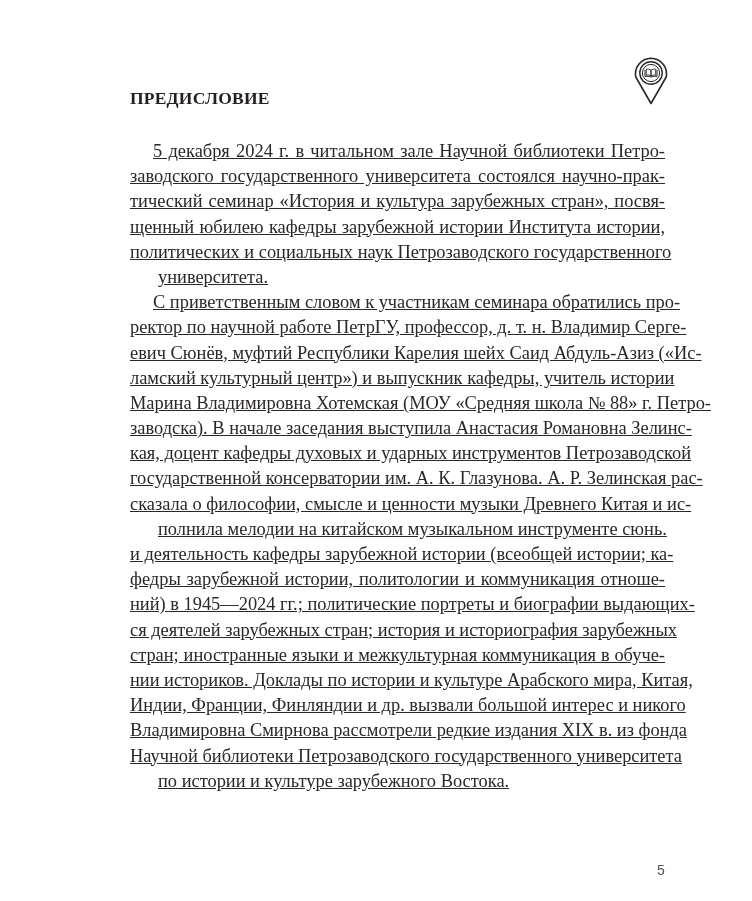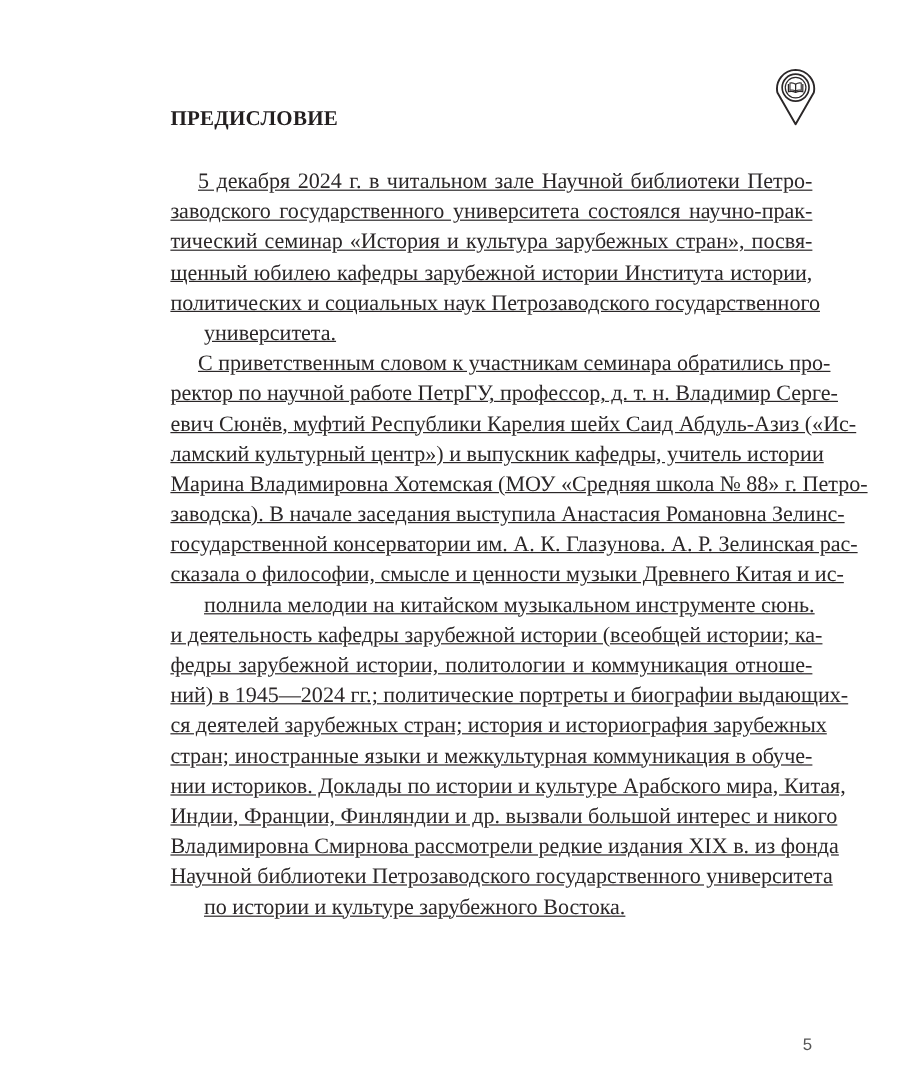--- a/index.html
+++ b/index.html
@@ -10,21 +10,21 @@
     body {
       width: 752px;
       height: 901px;
       position: relative;
       overflow: hidden;
       color: #231f20;
       font-family: "DejaVu Serif", "Liberation Serif", serif;
     }
     .page {
       position: absolute;
-      left: 12px; top: 0;
+      left: 0; top: 0;
       width: 612px; height: 901px;
     }
     .marker-icon {
       position: absolute;
       left: 634px;
       top: 57px;
       width: 34px;
       height: 48px;
     }
     .heading {
@@ -93,20 +93,21 @@
       <span class="line">политических и социальных наук Петрозаводского государственного</span>
       <span class="line last">университета.</span>
     </div>
     <div class="para">
       <span class="line"><span style="display:inline-block;width:23px"></span><span>С приветственным словом к участникам семинара обратились про-</span></span>
       <span class="line">ректор по научной работе ПетрГУ, профессор, д. т. н. Владимир Серге-</span>
       <span class="line">евич Сюнёв, муфтий Республики Карелия шейх Саид Абдуль-Азиз («Ис-</span>
       <span class="line">ламский культурный центр») и выпускник кафедры, учитель истории</span>
       <span class="line">Марина Владимировна Хотемская (МОУ «Средняя школа № 88» г. Петро-</span>
       <span class="line">заводска). В начале заседания выступила Анастасия Романовна Зелинс-</span>
+      <span class="line">кая, доцент кафедры духовых и ударных инструментов Петрозаводской</span>
       <span class="line">государственной консерватории им. А. К. Глазунова. А. Р. Зелинская рас-</span>
       <span class="line">сказала о философии, смысле и ценности музыки Древнего Китая и ис-</span>
       <span class="line last">полнила мелодии на китайском музыкальном инструменте сюнь.</span>
     </div>
     <div class="para">
       <span class="line">и деятельность кафедры зарубежной истории (всеобщей истории; ка-</span>
       <span class="line">федры зарубежной истории, политологии и коммуникация отноше-</span>
       <span class="line">ний) в 1945—2024 гг.; политические портреты и биографии выдающих-</span>
       <span class="line">ся деятелей зарубежных стран; история и историография зарубежных</span>
       <span class="line">стран; иностранные языки и межкультурная коммуникация в обуче-</span>

